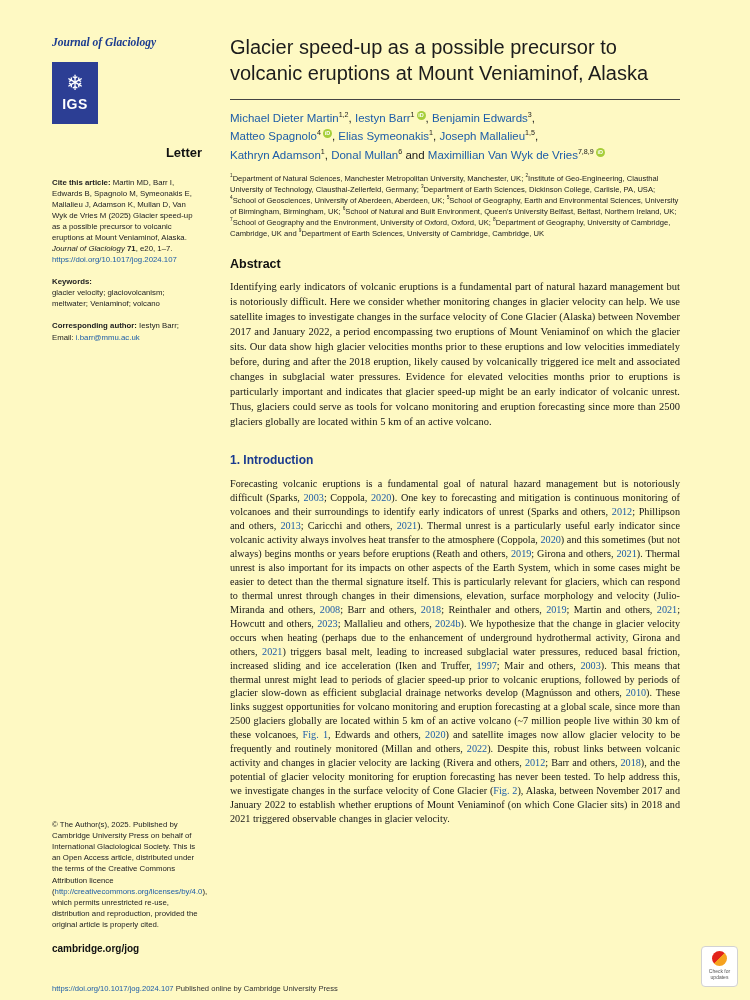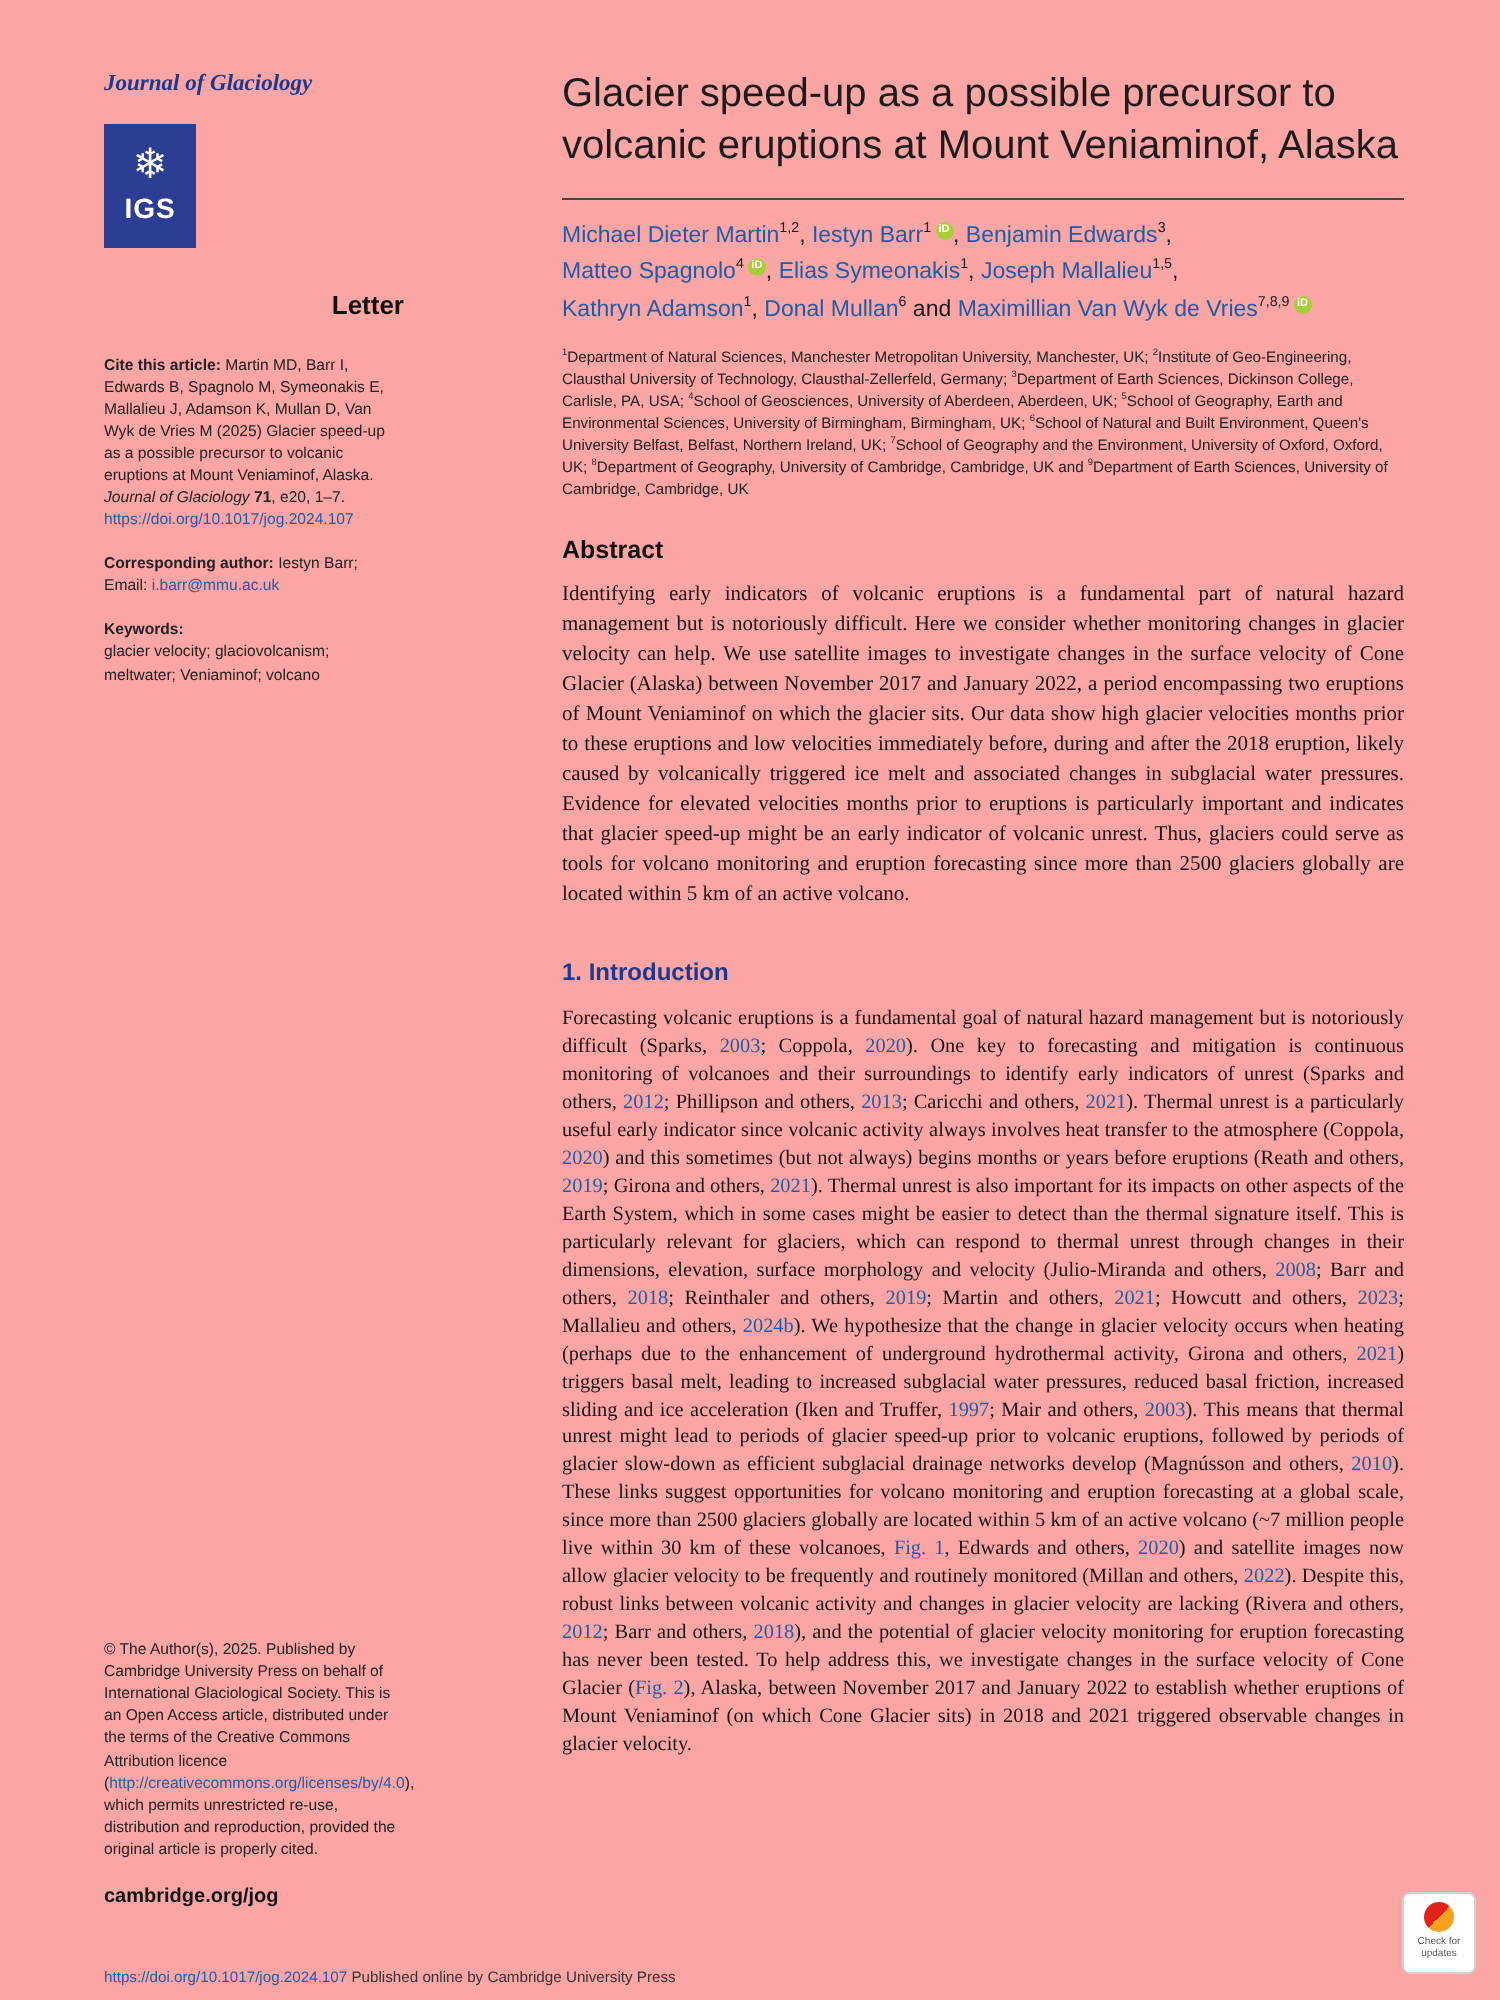--- a/index.html
+++ b/index.html
@@ -5,21 +5,21 @@
   :root{
     --heading_blue:#1a3a8f;
     --link_blue:#1d5da8;
     --orcid_green:#a6ce39;
     --logo_blue:#2c3e94;
     --badge_red:#e2231a;
     --badge_orange:#f6a21f;
   }
   *{box-sizing:border-box;margin:0;padding:0;}
   body{margin:0;background:#fff;font-family:"Liberation Sans",sans-serif;}
-  .page{position:relative;width:750px;height:1000px;background:#fca5a5;overflow:hidden;}
+  .page{position:relative;width:750px;height:1000px;background:#fef9c3;overflow:hidden;}
   .content{display:flex;padding:34px 48px 0 52px;}
 
   
   .sidebar{width:150px;flex-shrink:0;display:flex;flex-direction:column;height:930px;
            font-size:7.8px;line-height:1.42;color:#222;}
   .jname{font-family:"Liberation Serif",serif;font-style:italic;font-weight:bold;
          font-size:11.5px;color:var(--heading_blue);margin-bottom:12px;}
   .logo{width:46px;height:62px;background:var(--logo_blue);color:#fff;display:flex;
         flex-direction:column;align-items:center;justify-content:center;gap:2px;margin-bottom:20px;}
   .snow{font-size:21px;line-height:1;}
@@ -27,21 +27,21 @@
   .ltr{font-size:13px;font-weight:bold;color:#111;margin-bottom:14px;text-align:right;}
   .sb{margin-bottom:11px;}
   .bd{font-weight:bold;}
   .it{font-style:italic;}
   .lnk{color:var(--link_blue);text-decoration:none;cursor:pointer;}
   .spacer{flex:1;}
   .copyr{margin-bottom:12px;}
   .site{font-weight:bold;font-size:10px;color:#111;margin-bottom:8px;}
 
   
-  .main{margin-left:79px;width:450px;}
+  .main{margin-left:28px;width:450px;}
   .title{font-size:20px;line-height:1.32;color:#1c1c1c;font-weight:normal;margin-bottom:12px;}
   .rule{border-top:1px solid #444;margin-bottom:9px;}
   .authors{font-size:11.5px;line-height:1.6;color:#1a1a1a;margin-bottom:9px;}
   sup{font-size:62%;line-height:0;}
   .affil{font-size:7.6px;line-height:1.45;color:#222;margin-bottom:18px;}
   .abs-h{font-size:12.5px;font-weight:bold;color:#111;margin-bottom:8px;}
   .abs{font-family:Liberation Serif, serif;font-size:10.5px;line-height:1.43;
        text-align:justify;color:#151515;margin-bottom:24px;}
   .sec-h{font-size:12px;font-weight:bold;color:var(--heading_blue);margin-bottom:10px;}
   .body-p{font-family:"Liberation Serif",serif;font-size:10.2px;line-height:1.37;
@@ -75,27 +75,27 @@
 
       <div class="ltr">Letter</div>
 
       <p class="sb">
         <span class="bd">Cite this article:</span>
         <span><span>Martin MD, Barr I, Edwards B, Spagnolo M, Symeonakis E, Mallalieu J, Adamson K, Mullan D, Van Wyk de Vries M (2025) Glacier speed-up as a possible precursor to volcanic eruptions at Mount Veniaminof, Alaska. </span><span class="it">Journal of Glaciology</span><span> </span><span class="bd">71</span><span>, e20, 1–7. </span><a class="lnk" href="#">https://doi.org/10.1017/jog.2024.107</a></span>
       </p>
 
 
       <p class="sb">
-        <span class="bd">Corresponding author:</span>
-        <span><span>Iestyn Barr;</span><br><span>Email: </span><a class="lnk" href="#">i.barr@mmu.ac.uk</a></span>
+        <span class="bd">Keywords:</span><br>
+        <span>glacier velocity; glaciovolcanism; meltwater; Veniaminof; volcano</span>
       </p>
 
       <p class="sb">
-        <span class="bd">Keywords:</span><br>
-        <span>glacier velocity; glaciovolcanism; meltwater; Veniaminof; volcano</span>
+        <span class="bd">Corresponding author:</span>
+        <span><span>Iestyn Barr;</span><br><span>Email: </span><a class="lnk" href="#">i.barr@mmu.ac.uk</a></span>
       </p>
 
       <div class="spacer"></div>
 
       <p class="copyr"><span>© The Author(s), 2025. Published by Cambridge University Press on behalf of International Glaciological Society. This is an Open Access article, distributed under the terms of the Creative Commons Attribution licence (</span><a class="lnk" href="#">http://creativecommons.org/licenses/by/4.0</a><span>), which permits unrestricted re-use, distribution and reproduction, provided the original article is properly cited.</span></p>
 
       <div class="site">cambridge.org/jog</div>
     </aside>
 
     <main class="main">

